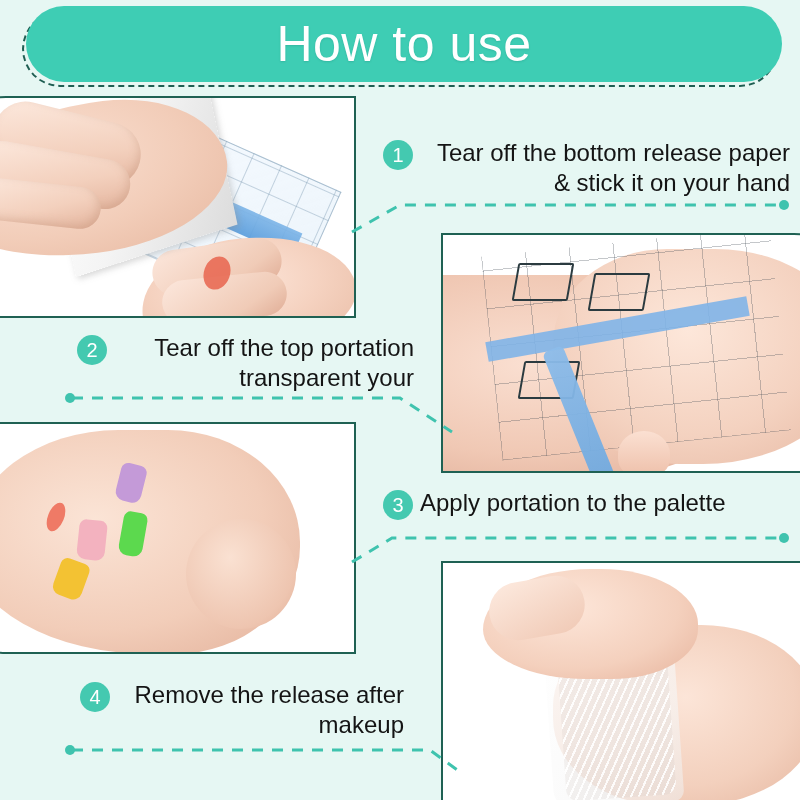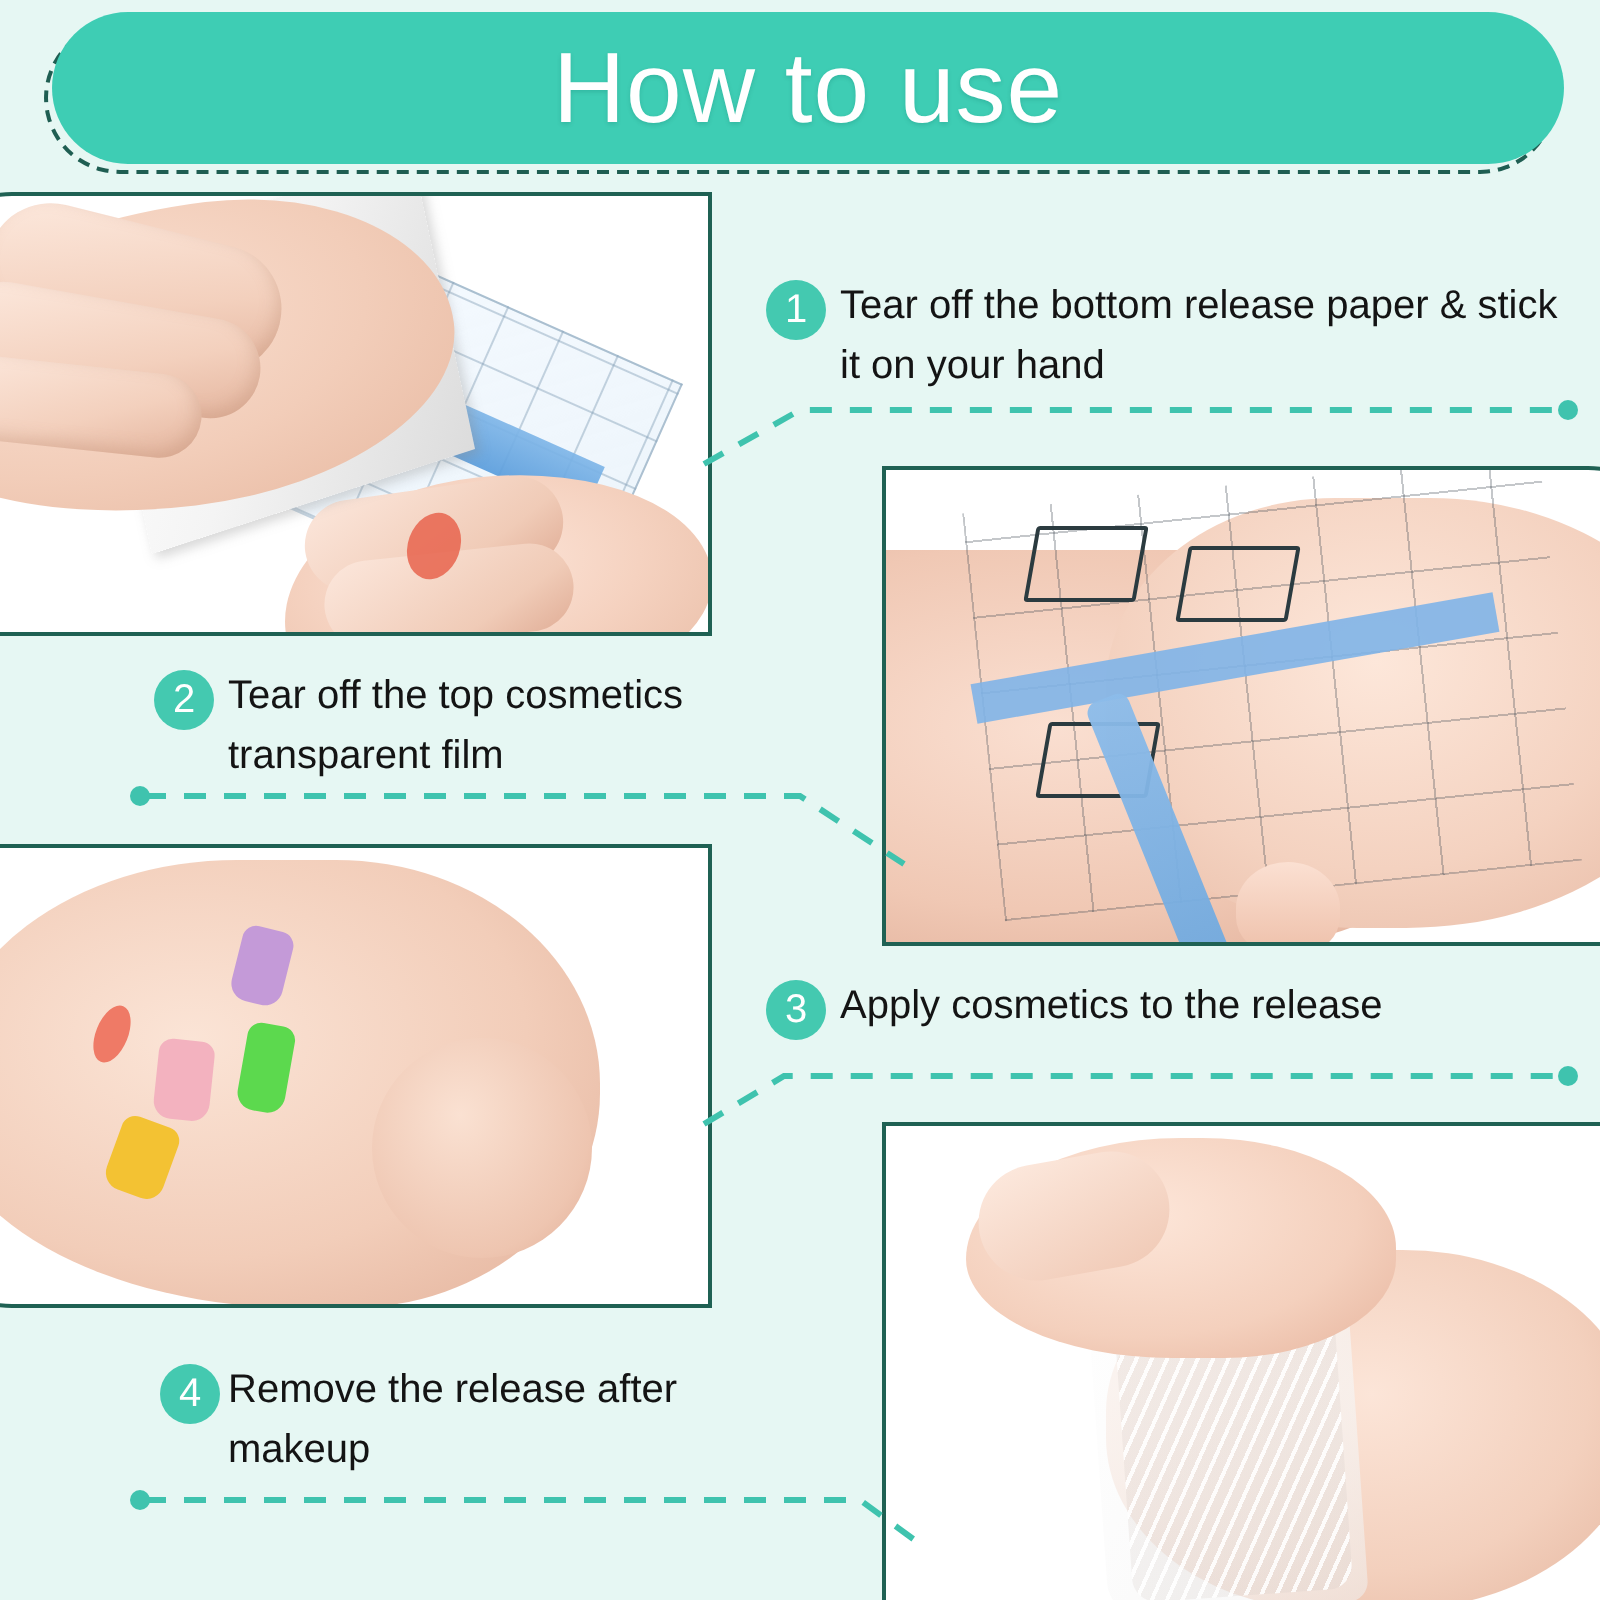--- a/index.html
+++ b/index.html
@@ -219,24 +219,25 @@
     border-radius: 50%;
     background: #44c9b0;
     color: #ffffff;
     font-size: 20px;
     line-height: 30px;
     text-align: center;
     margin-top: 2px;
   }
   .step-text {
     color: #141414;
-    font-size: 20px;
+    font-size: 24px;
     line-height: 30px;
     margin-left: 7px;
     max-width: 370px;
+    text-align: right;
   }
   .step-1 { left: 383px; top: 138px; }
   .step-2 { left: 77px;  top: 333px; }
   .step-3 { left: 383px; top: 488px; }
   .step-4 { left: 80px;  top: 680px; }
 
   
   .connectors { position: absolute; inset: 0; pointer-events: none; }
 </style>
 </head>
@@ -321,28 +322,28 @@
   <div class="step step-1">
     <div class="step-row">
       <div class="step-num" style="background: rgb(68, 201, 176);">1</div>
       <div class="step-text">Tear off the bottom release paper &amp; stick it on your hand</div>
     </div>
   </div>
 
   <div class="step step-2">
     <div class="step-row">
       <div class="step-num" style="background: rgb(68, 201, 176);">2</div>
-      <div class="step-text" style="max-width:300px;">Tear off the top cosmetics transparent film</div>
+      <div class="step-text" style="max-width:300px;">Tear off the top portation transparent your</div>
     </div>
   </div>
 
   <div class="step step-3">
     <div class="step-row">
       <div class="step-num" style="background: rgb(68, 201, 176);">3</div>
-      <div class="step-text" style="max-width:380px;">Apply cosmetics to the release</div>
+      <div class="step-text" style="max-width:380px;">Apply portation to the palette</div>
     </div>
   </div>
 
   <div class="step step-4">
     <div class="step-row">
       <div class="step-num" style="background: rgb(68, 201, 176);">4</div>
       <div class="step-text" style="max-width:290px; margin-left:4px;">Remove the release after makeup</div>
     </div>
   </div>
 

